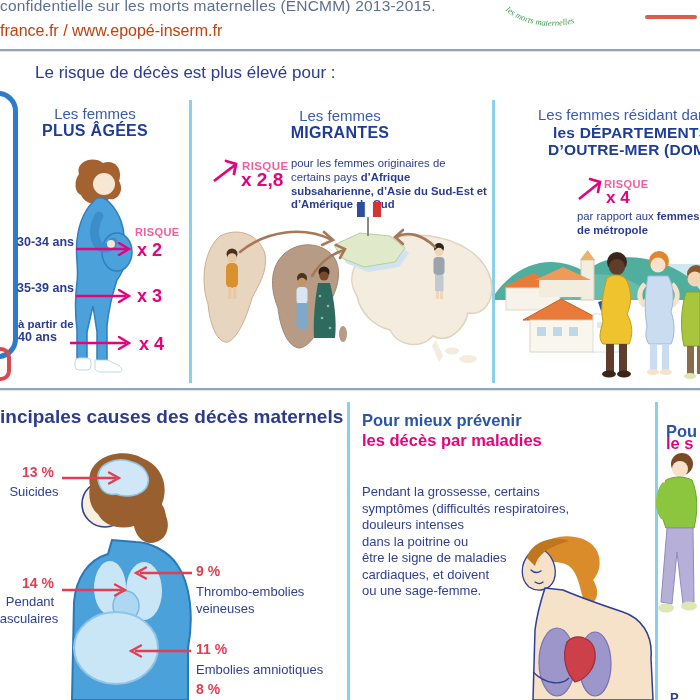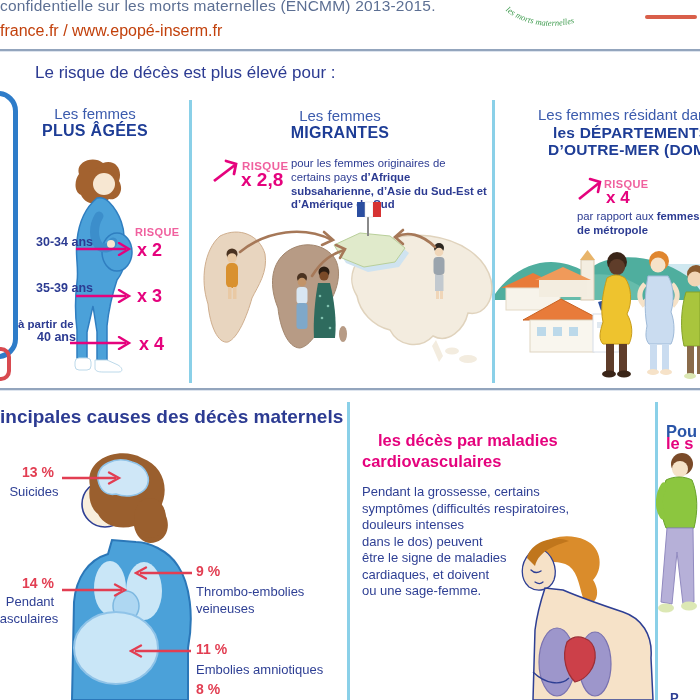--- a/index.html
+++ b/index.html
@@ -9,21 +9,21 @@
   
   .hdr1{font-size:15.5px;color:#5c6f93;letter-spacing:.2px;}
   .hdr2{font-size:16px;color:#c2410c;}
   .sec-title{font-size:17px;font-weight:400;color:#2c3b92;}
   .p-title1{font-size:15px;color:#3b5bad;text-align:center;}
   .p-title2{font-size:16px;font-weight:800;color:#1e3d96;text-align:center;letter-spacing:.3px;}
   .p-title1n{font-size:15px;color:#3b5bad;white-space:nowrap;}
   .p-title2n{font-size:15.5px;font-weight:800;color:#1e3d96;white-space:nowrap;letter-spacing:.2px;}
   .risque{font-size:11px;font-weight:700;color:#f0609e;letter-spacing:.4px;}
   .mult{font-weight:800;color:#e5027d;}
-  .age{font-size:12.5px;font-weight:700;color:#2c3b92;margin-left:19px;}
+  .age{font-size:12.5px;font-weight:700;color:#2c3b92;}
   .age-pre{font-size:11.5px;font-weight:600;color:#2c3b92;}
   .desc{font-size:11.3px;line-height:13.8px;color:#2c3b92;}
   .desc b{font-weight:800;}
   .causes-title{font-size:19px;font-weight:800;color:#2c3b92;white-space:nowrap;}
   .causes-sub{font-size:12.5px;font-weight:600;color:#e5027d;white-space:nowrap;}
   .pct{font-size:14px;font-weight:800;color:#e23e52;}
   .pct-label{font-size:13px;font-weight:500;color:#2e3f94;line-height:16px;}
   .blue-h{font-size:16.5px;font-weight:800;color:#2a55a8;line-height:21px;white-space:nowrap;}
   .pink-h{font-size:16.5px;font-weight:800;color:#e5027d;line-height:21px;white-space:nowrap;}
   .body-txt{font-size:13px;color:#2e3f94;line-height:16.5px;white-space:nowrap;}
@@ -279,28 +279,28 @@
 
   <div class="abs pct" style="left:196px;top:641px;">11 %</div>
   <div class="abs pct-label" style="left:196px;top:662px;">Embolies amniotiques</div>
   <svg class="abs" style="left:129px;top:644px;z-index:5;" width="62" height="14">
     <line x1="62" y1="7" x2="6" y2="7" stroke="#e23e52" stroke-width="2.3"></line>
     <polyline points="12,1.5 2,7 12,12.5" fill="none" stroke="#e23e52" stroke-width="2.3" stroke-linecap="round"></polyline>
   </svg>
 
   <div class="abs pct" style="left:196px;top:681px;">8 %</div>
 
-  <div class="abs pink-h" style="left:378px;top:430px;">les décès par maladies</div>
-  <div class="abs pink-h" style="left:362px;top:451px;">cardiovasculaires</div>
+  <div class="abs blue-h" style="left:362px;top:410px;">Pour mieux prévenir</div>
+  <div class="abs pink-h" style="left:362px;top:430px;">les décès par maladies</div>
 
   <div class="abs" style="left:362px;top:484px;">
     <div class="body-txt">Pendant la grossesse, certains</div>
     <div class="body-txt">symptômes (difficultés respiratoires,</div>
     <div class="body-txt">douleurs intenses</div>
-    <div class="body-txt">dans le dos) peuvent</div>
+    <div class="body-txt">dans la poitrine ou</div>
     <div class="body-txt">être le signe de maladies</div>
     <div class="body-txt">cardiaques, et doivent</div>
     <div class="body-txt">ou une sage-femme.</div>
   </div>
 
   <svg class="abs" style="left:505px;top:530px;" width="150" height="170" viewBox="0 0 150 170">
     <path d="M28,38 C24,10 58,0 80,10 C98,18 98,40 88,50 C96,62 92,76 80,74 C74,58 74,44 64,36 C50,28 36,34 28,38 Z" fill="#da8c2b"></path>
     <path d="M24,24 C15,34 15,49 24,57 C33,63 45,60 49,50 C53,38 47,23 36,19 C31,18 27,19 24,24 Z" fill="#f6e2c8" stroke="#2e3f94" stroke-width="1.3"></path>
     <path d="M22,28 C26,12 48,5 64,11 C52,15 34,20 30,36 Z" fill="#c0761c"></path>
     <path d="M26,40 C29,43 33,43 36,41" stroke="#2e3f94" stroke-width="1.4" fill="none" stroke-linecap="round"></path>

